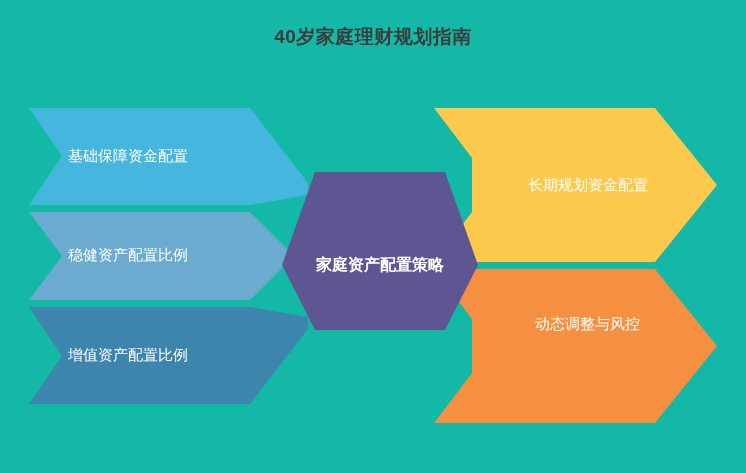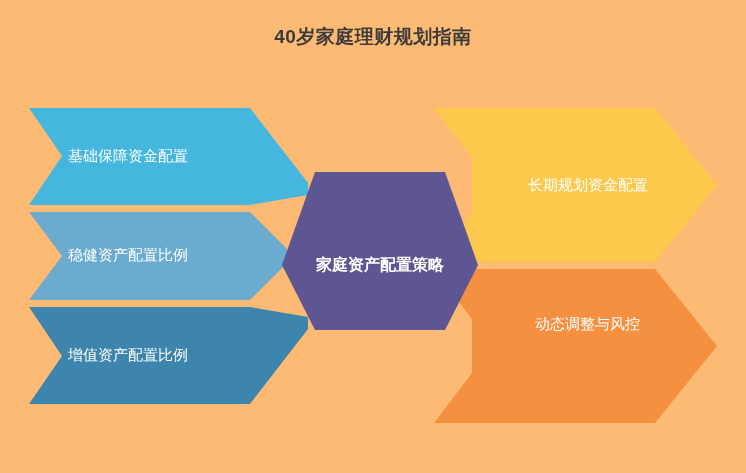--- a/index.html
+++ b/index.html
@@ -11,21 +11,21 @@
     width: 746px;
     height: 473px;
     font-family: "Liberation Sans", "DejaVu Sans", sans-serif;
     overflow: hidden;
     position: relative;
   }
   #diagram-root {
     position: relative;
     width: 746px;
     height: 473px;
-    background: #fdba74;
+    background: #14b8a6;
   }
   #chart-title {
     position: absolute;
     top: 26px;
     left: 0;
     width: 746px;
     text-align: center;
     font-size: 19px;
     font-weight: bold;
     color: #3b3b3b;

